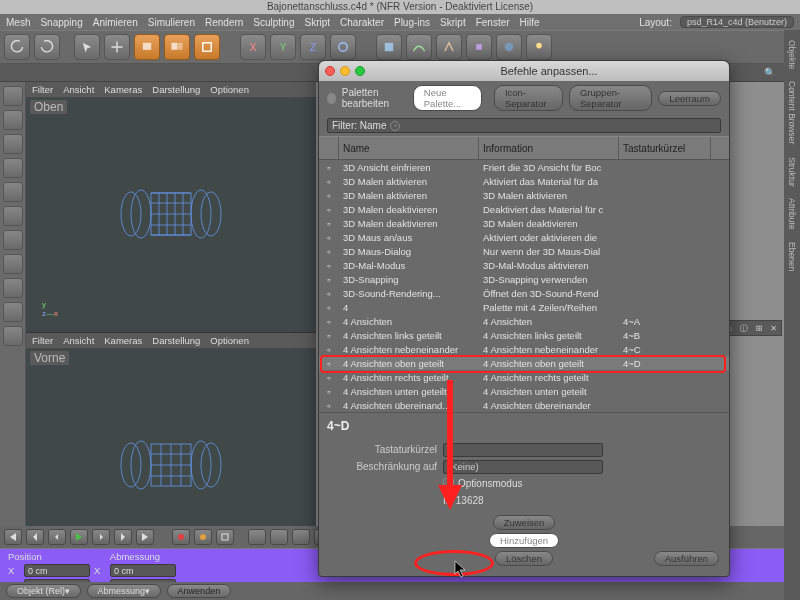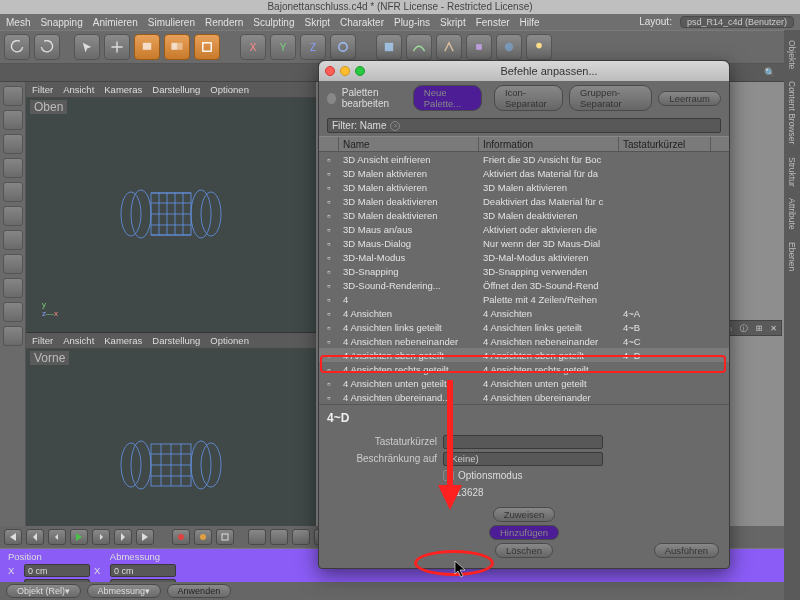--- a/index.html
+++ b/index.html
@@ -1,21 +1,21 @@
 <!DOCTYPE html>
 <html><head>
 <meta charset="utf-8">
 <style>
   * { box-sizing: border-box; margin: 0; padding: 0; font-family: "Lucida Grande", Arial, sans-serif; }
   body { width: 800px; height: 600px; background: #8e8e8e; overflow: hidden; position: relative; font-size: 11px; color: #ddd; }
   
   .title-strip { height: 14px; background: #bfbfbf; color: #444; text-align: center; font-size: 10px; line-height: 14px; }
   
   .menu-bar { height: 16px; background: #6f6f6f; display: flex; align-items: center; gap: 10px; padding: 0 6px; font-size: 10px; color: #e2e2e2; }
-  .menu-bar .right { margin-left: auto; display:flex; gap:8px; }
+  .menu-bar .right { margin-left: auto; display:flex; gap:8px; align-items:center;}
   .layout-pill { background:#5a5a5a; border:1px solid #4a4a4a; border-radius:4px; padding:0 6px; font-size:9px; color:#ccc;}
   
   .main-toolbar { height: 34px; background: #6a6a6a; border-top:1px solid #7a7a7a; border-bottom:1px solid #555; display:flex; align-items:center; gap:4px; padding:0 4px; }
   .tool-btn { width:26px; height:26px; background:linear-gradient(#8a8a8a,#6a6a6a); border:1px solid #555; border-radius:4px; display:flex; align-items:center; justify-content:center; }
   .tool-btn.orange { background:linear-gradient(#e8a05a,#c87a2a); border-color:#9a5a1a;}
   .tool-btn svg { width:14px; height:14px; }
   .obj-bar { height:18px; background:#5a5a5a; border-bottom:1px solid #444; display:flex; align-items:center; gap:10px; padding:0 6px; font-size:9.5px; color:#ddd; }
   
   .workarea { position:absolute; left:0; top:82px; right:0; bottom:0; display:flex; }
   .left-strip { width:26px; background:#6a6a6a; border-right:1px solid #555; display:flex; flex-direction:column; gap:4px; padding-top:4px; align-items:center;}
@@ -49,25 +49,25 @@
   .dlg-title { height:20px; background:linear-gradient(#d8d8d8,#bcbcbc); border-radius:6px 6px 0 0; display:flex; align-items:center; padding:0 6px; color:#333; font-size:11px;}
   .traffic { display:flex; gap:5px; margin-right:10px;}
   .traffic i{ width:10px;height:10px;border-radius:50%; display:block;}
   .tr-r{background:#ff5f57;border:1px solid #d03a32;}
   .tr-y{background:#ffbd2e;border:1px solid #d09a1a;}
   .tr-g{background:#28c840;border:1px solid #1a9a2a;}
   .dlg-title .t{flex:1; text-align:center;}
   .dlg-row{ display:flex; align-items:center; gap:6px; padding:4px 8px; font-size:10px; color:#ddd;}
   .dlg-row .chk{ width:11px;height:11px;border:1px solid #888;border-radius:50%; background:#888;}
   .toggle-btn{ background:linear-gradient(#888,#666); border:1px solid #4a4a4a; border-radius:9px; padding:1px 10px; font-size:9.5px; color:#333;}
-  .toggle-btn.dim{color:#888; background:#4c1d95;}
+  .toggle-btn.dim{color:#888; background:#ffffff;}
   .filter-row{ display:flex; gap:6px; padding:3px 8px; font-size:10px; color:#ddd;}
   .filter-row .fcell{ flex:1; background:#585858; border:1px solid #3a3a3a; border-radius:2px; height:15px; display:flex; align-items:center; padding:0 4px; gap:4px;}
   .xcirc{ width:10px;height:10px;border-radius:50%;border:1px solid #888; font-size:7px; display:flex;align-items:center;justify-content:center;color:#888;}
-  .list-head{ display:grid; grid-template-columns:20px 140px 140px 92px; background:#7a7a7a; border-top:1px solid #888; border-bottom:1px solid #555; font-size:10px; color:#222; height:16px; align-items:center;}
+  .list-head{ display:grid; grid-template-columns:20px 140px 140px 92px; background:#7a7a7a; border-top:1px solid #888; border-bottom:1px solid #555; font-size:10px; color:#222; height:24px; align-items:center;}
   .list-head div{ padding:0 4px; border-right:1px solid #5a5a5a; height:100%; display:flex; align-items:center;}
   .cmd-list{ max-height:262px; overflow:hidden; background:#6a6a6a;}
   .cmd-row{ display:grid; grid-template-columns:20px 140px 140px 92px; height:14px; font-size:9.5px; color:#e2e2e2; align-items:center;}
   .cmd-row div{ padding:0 4px; white-space:nowrap; overflow:hidden; text-overflow:clip;}
   .cmd-row .ic{ display:flex; align-items:center; justify-content:center;}
   .cmd-row.sel{ background:#7a7a7a;}
   .red-frame{ position:absolute; border:2px solid #ff2020; border-radius:4px; pointer-events:none;}
   .detail-area{ border-top:1px solid #555; padding:6px 8px 10px; font-size:10px; color:#ddd; position:relative;}
   .detail-area .bigkey{ font-size:12px; font-weight:bold; color:#eee; margin-bottom:8px;}
   .det-row{ display:grid; grid-template-columns:110px 1fr; align-items:center; height:17px; gap:6px;}
@@ -77,21 +77,21 @@
   .dlg-buttons{ display:flex; flex-direction:column; align-items:center; gap:3px; margin-top:6px;}
   .exec-btn{ position:absolute; right:10px; bottom:10px;}
   .red-oval{ position:absolute; border:3px solid #ff2020; border-radius:50%/50%; pointer-events:none;}
   .red-arrow{ position:absolute; pointer-events:none;}
   .cursor { position:absolute; width:14px; height:18px; pointer-events:none;}
   .mini-panel{position:absolute; right:18px; top:320px; width:60px; height:16px; background:#5a5a5a; border:1px solid #444; display:flex; align-items:center; justify-content:space-around; font-size:8px; color:#ccc;}
 </style>
 </head>
 <body>
 
-<div class="title-strip">Bajonettanschluss.c4d * (NFR License - Restricted License)</div>
+<div class="title-strip">Bajonettanschluss.c4d * (NFR Version - Deaktiviert License)</div>
 
 <div class="menu-bar">
   <span>Mesh</span>
   <span>Snapping</span>
   <span>Animieren</span>
   <span>Simulieren</span>
   <span>Rendern</span>
   <span>Sculpting</span>
   <span>Skript</span>
   <span>Charakter</span>

